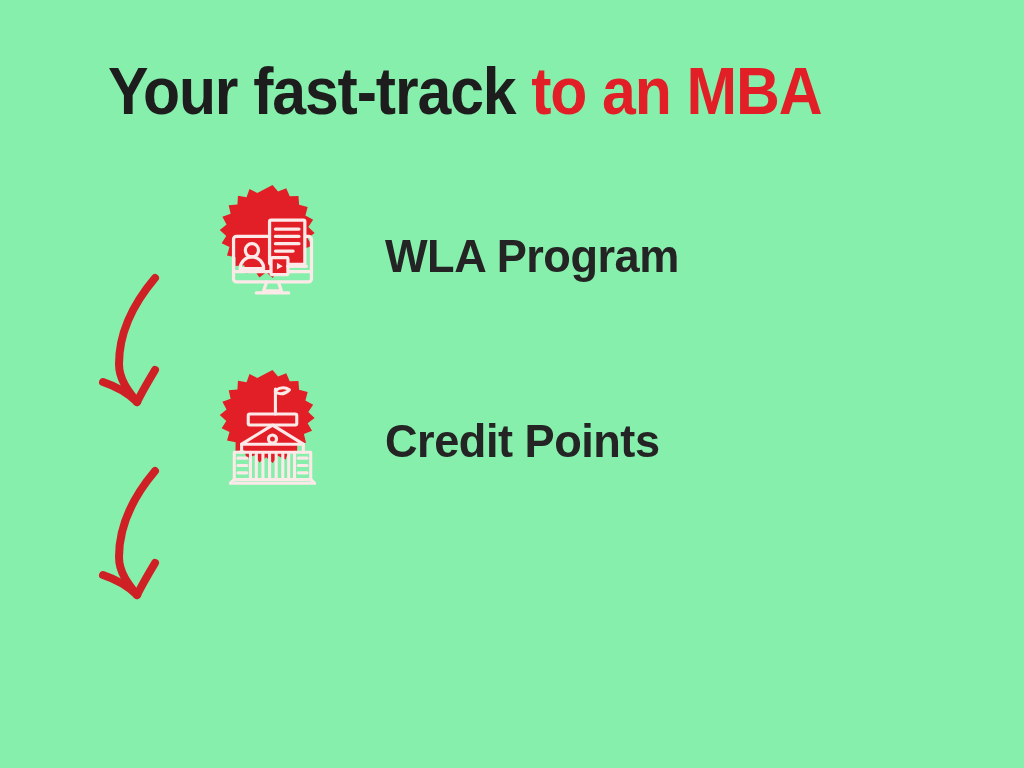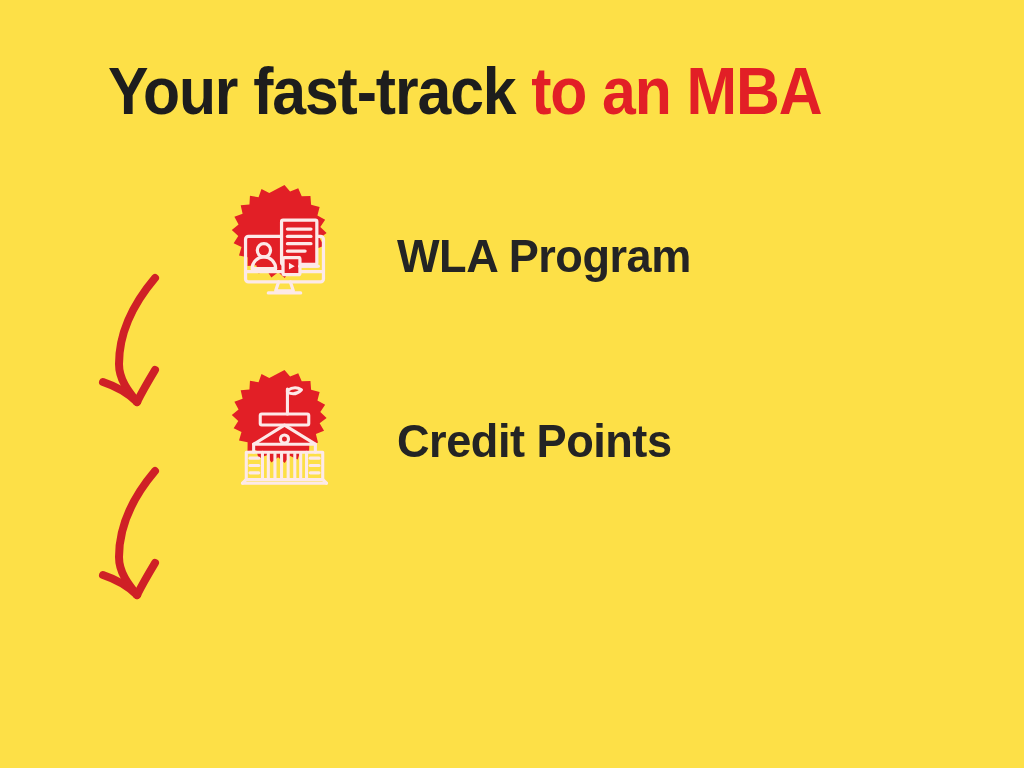--- a/index.html
+++ b/index.html
@@ -10,21 +10,21 @@
     width: 1024px;
     height: 768px;
     background: #ffffff;
     font-family: "Liberation Sans", sans-serif;
     overflow: hidden;
   }
   #canvas {
     position: relative;
     width: 1024px;
     height: 768px;
-    background: #fde047;
+    background: #86efac;
   }
 
   
   .title {
     position: absolute;
     left: 108px;
     top: 58px;
     font-size: 66px;
     font-weight: 700;
     letter-spacing: -1.2px;
@@ -33,21 +33,21 @@
     font-family: "Liberation Sans Narrow", "Liberation Sans", sans-serif;
     transform: scaleX(0.92);
     transform-origin: left top;
   }
   .title .part-dark { color: #1d1d1d; }
   .title .part-red  { color: #e21f26; }
 
   
   .step {
     position: absolute;
-    left: 12px;
+    left: 0;
     width: 944px;
     height: 150px;
     display: flex;
     align-items: center;
   }
   #step-0 { top: 180px; }
   #step-1 { top: 365px; }
   #step-2 { top: 550px; }
 
   .badge {

